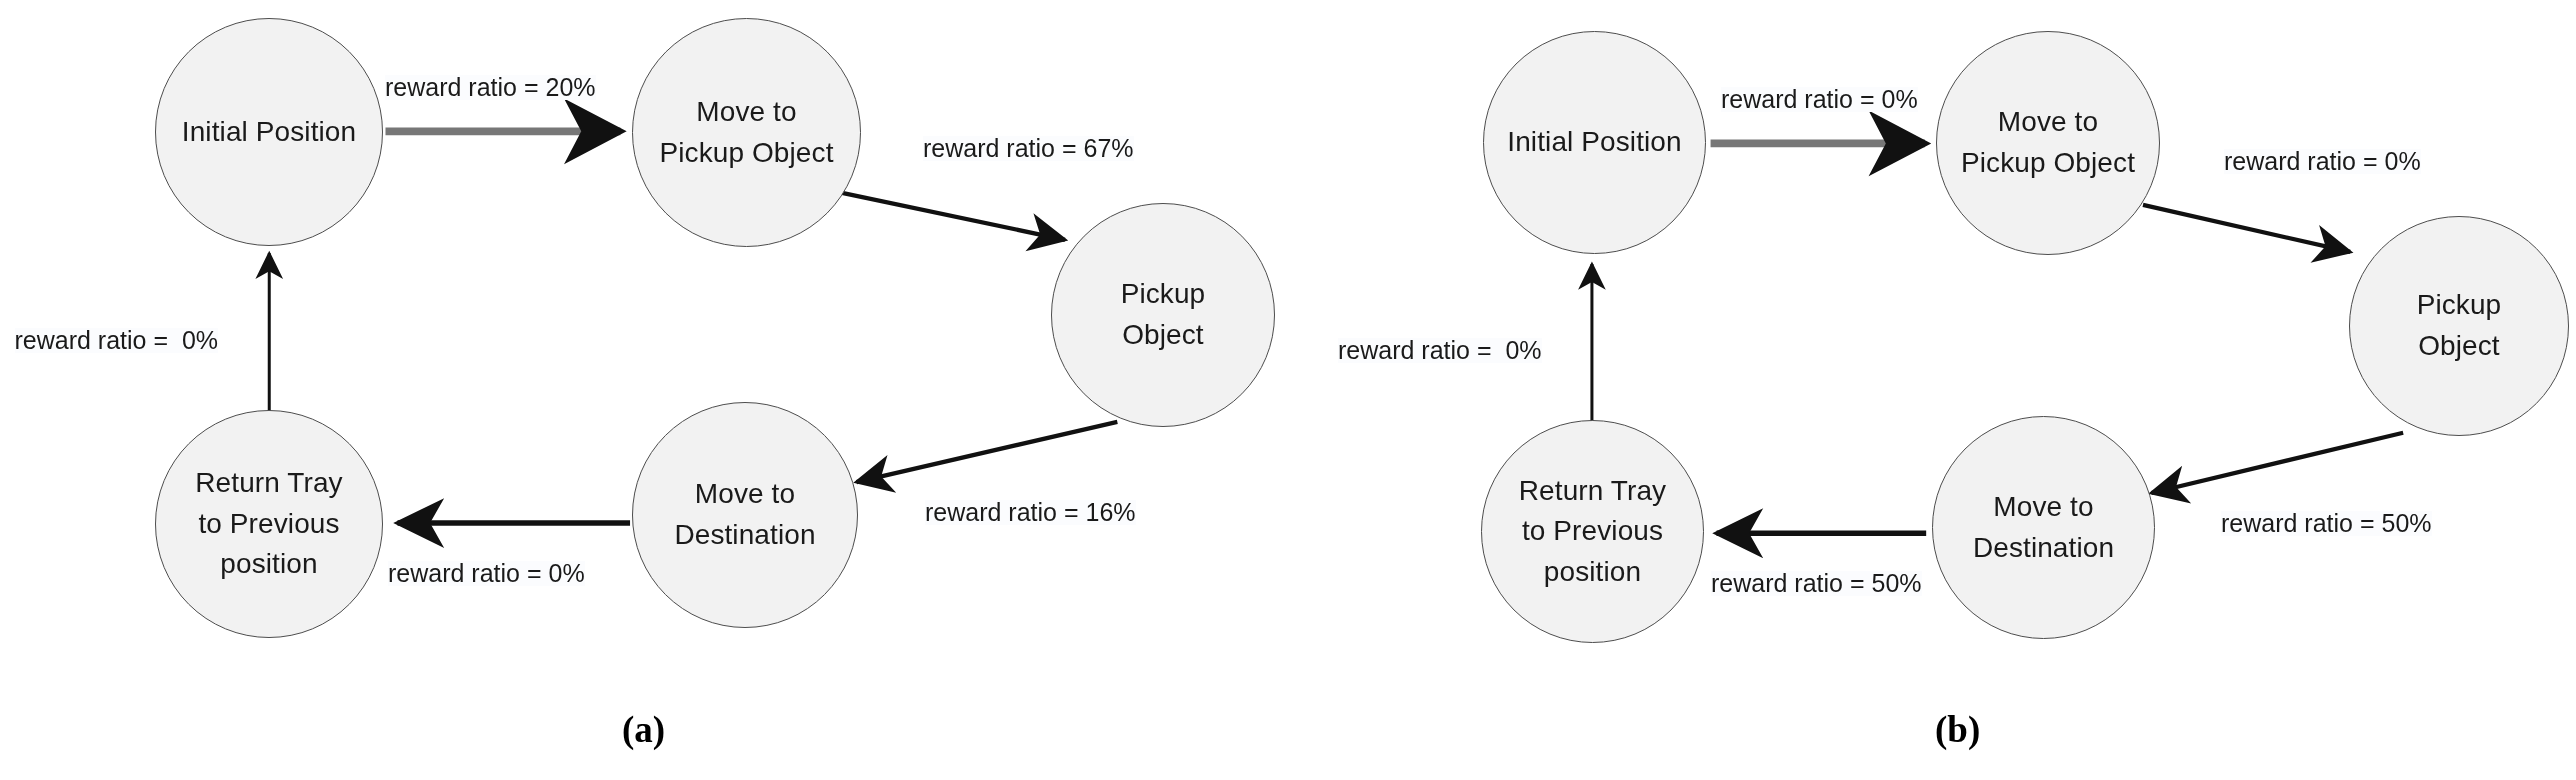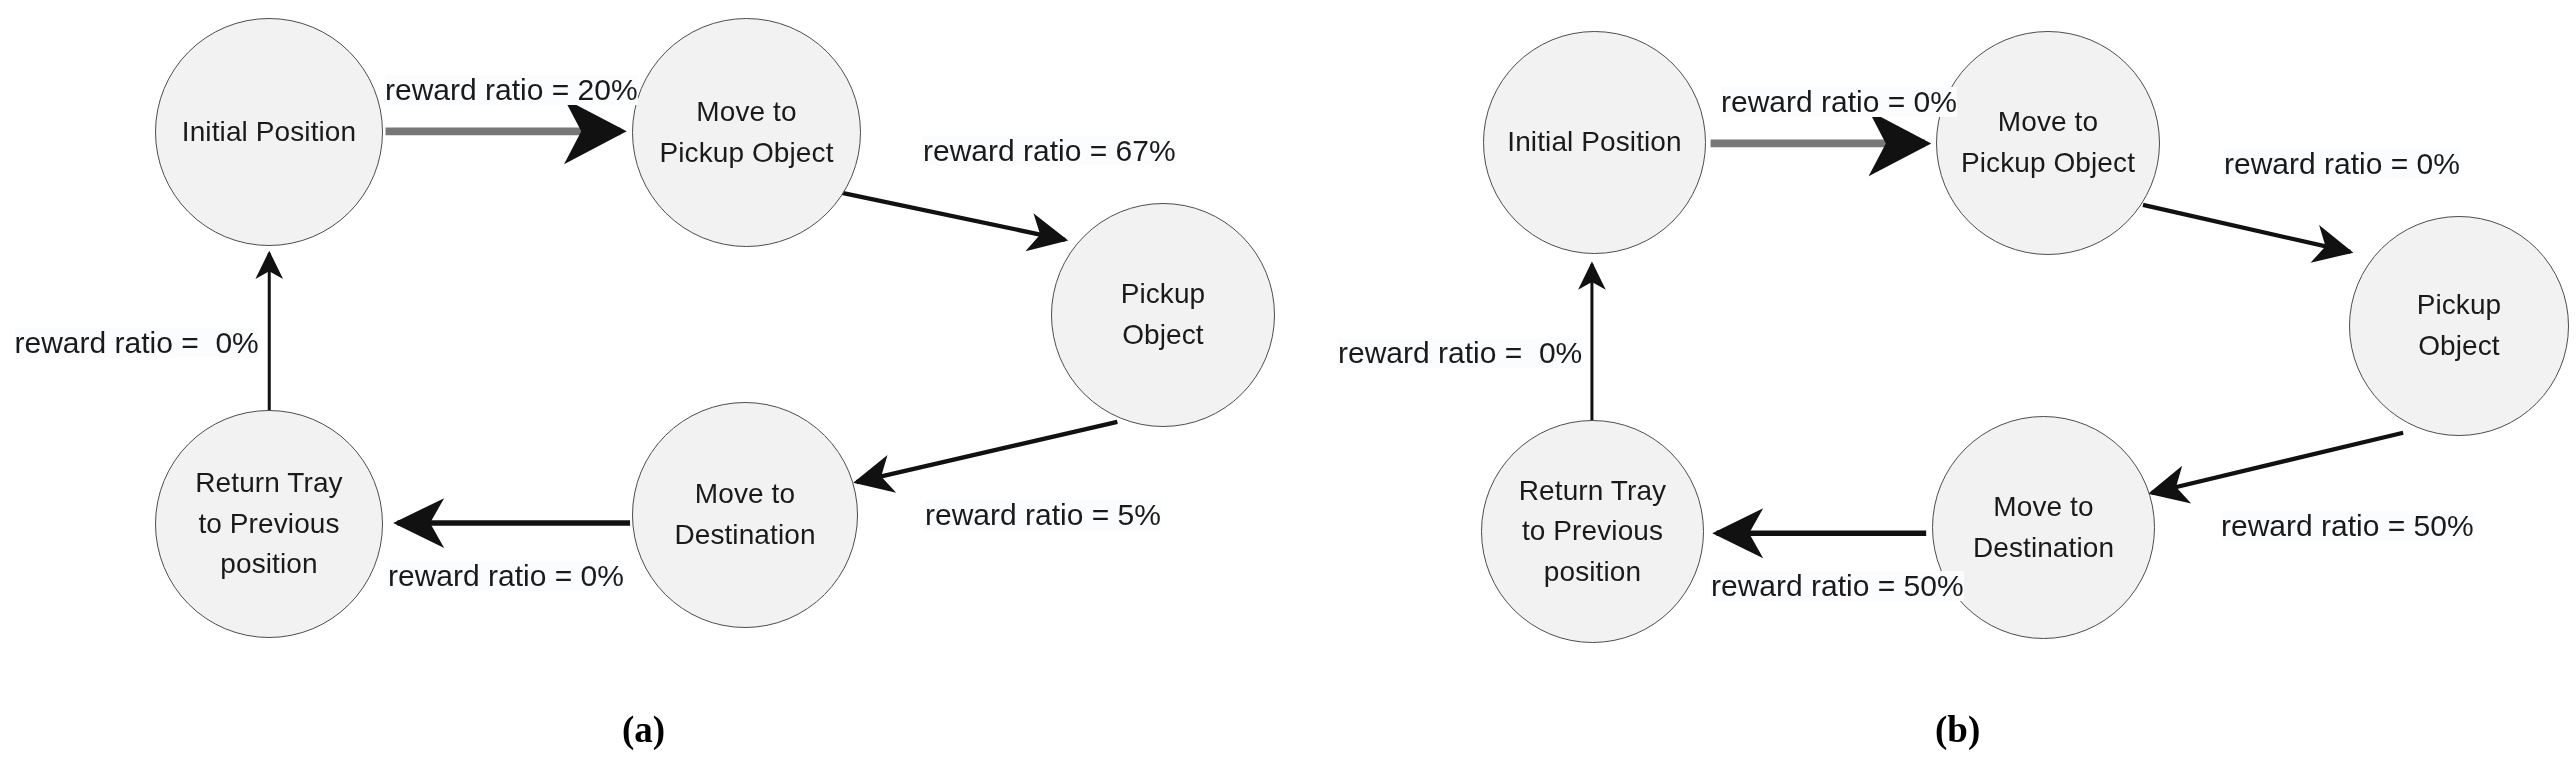--- a/index.html
+++ b/index.html
@@ -55,21 +55,21 @@
   .node .node-label {
     display: block;
     width: 88%;
     white-space: pre-line;
   }
 
   
   .edge-label {
     position: absolute;
     color: #1a1a1a;
-    font-size: 30px;
+    font-size: 25px;
     line-height: 1;
     white-space: pre;
     background: #fbfcfe;
     z-index: 4;
   }
 
   
   .caption {
     position: absolute;
     font-family: "Liberation Serif", serif;
@@ -130,21 +130,21 @@
     <div class="node" style="left:155px; top:410px; width:228px; height:228px;">
       <span class="node-label">Return Tray
 to Previous
 position</span>
     </div>
 
     <div class="edge-label" style="left:385px; top:75px;">reward ratio = 20%</div>
 
     <div class="edge-label" style="left:923px; top:136px;">reward ratio = 67%</div>
 
-    <div class="edge-label" style="left:925px; top:500px;">reward ratio = 5%</div>
+    <div class="edge-label" style="left:925px; top:500px;">reward ratio = 16%</div>
 
     <div class="edge-label" style="left:388px; top:561px;">reward ratio = 0%</div>
 
     <div class="edge-label" style="left:14.5px; top:328px;">reward ratio =  0%</div>
 
     <div class="caption" style="left:622px; top:711px;">(a)</div>
   </div>
 
   <div class="panel" id="panel-b">
 

